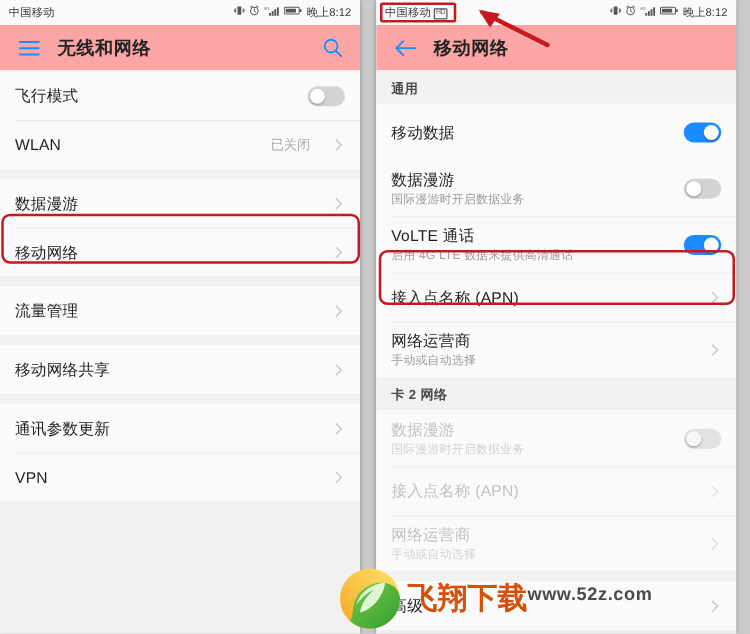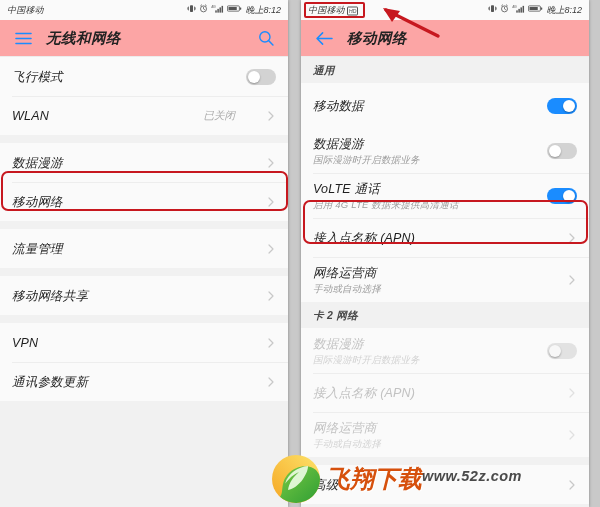--- a/index.html
+++ b/index.html
@@ -2,21 +2,21 @@
 <html><head>
 <meta charset="utf-8">
 <style>
   * { margin:0; padding:0; box-sizing:border-box; }
   html,body {
     width:600px; height:507px;
     background:#c9c9c9;
     font-family:"Liberation Sans","DejaVu Sans",sans-serif;
     overflow:hidden;
   }
-  .stage { position:relative; width:524px; height:507px;font-style:italic; }
+  .stage { position:relative; width:524px; height:507px; }
 
   
   .panel {
     position:absolute; top:0; width:288px; height:507px;
     background:#fafafa; overflow:hidden;
     box-shadow:0 0 3px rgba(0,0,0,.35);
   }
   .panel-left  { left:0; }
   .panel-right { left:301px; }
 
@@ -51,21 +51,21 @@
   .titlebar .search-icon { width:20px; height:20px; display:flex; align-items:center; justify-content:center; }
 
   
   .scroll { height:450px; background:#f1f1f1; overflow:hidden; }
   .group { background:#fafafa; }
   .gap { height:8px; background:#f1f1f1; }
 
   .row {
     position:relative; background:#fafafa;
     display:flex; align-items:center;
-    padding:0 12px; min-height:39px;gap:13px;
+    padding:0 12px; min-height:39px;
   }
   .row + .row::before {
     content:""; position:absolute; left:12px; right:0; top:0;
     height:1px; background:#ededed;
   }
   .row-text { flex:1; display:flex; flex-direction:column; justify-content:center; }
   .row-title { font-size:12.5px; color:#1f1f1f; line-height:16px; letter-spacing:.2px; }
   .row-sub  { font-size:9.5px; color:#9b9b9b; line-height:13px; margin-top:1px; letter-spacing:.2px; }
   .row-value { font-size:10.5px; color:#a8a8a8; margin-right:18px; }
   .row.tall { min-height:45px; }
@@ -255,31 +255,31 @@
               </svg>
           </span>
         </div>
       </div>
 
       <div class="gap"></div>
 
       <div class="group">
         <div class="row">
           <div class="row-text">
+            <span class="row-title">通讯参数更新</span>
+          </div>
+          <span class="chev">
+            <svg width="10" height="10" viewBox="0 0 10 10">
+                <path d="M3 1l4 4-4 4" fill="none" stroke="#c8c8c8" stroke-width="1.2" stroke-linecap="round" stroke-linejoin="round"></path>
+              </svg>
+          </span>
+        </div>
+        <div class="row">
+          <div class="row-text">
             <span class="row-title">VPN</span>
-          </div>
-          <span class="chev">
-            <svg width="10" height="10" viewBox="0 0 10 10">
-                <path d="M3 1l4 4-4 4" fill="none" stroke="#c8c8c8" stroke-width="1.2" stroke-linecap="round" stroke-linejoin="round"></path>
-              </svg>
-          </span>
-        </div>
-        <div class="row">
-          <div class="row-text">
-            <span class="row-title">通讯参数更新</span>
           </div>
           <span class="chev">
             <svg width="10" height="10" viewBox="0 0 10 10">
                 <path d="M3 1l4 4-4 4" fill="none" stroke="#c8c8c8" stroke-width="1.2" stroke-linecap="round" stroke-linejoin="round"></path>
               </svg>
           </span>
         </div>
       </div>
 
     </div>

